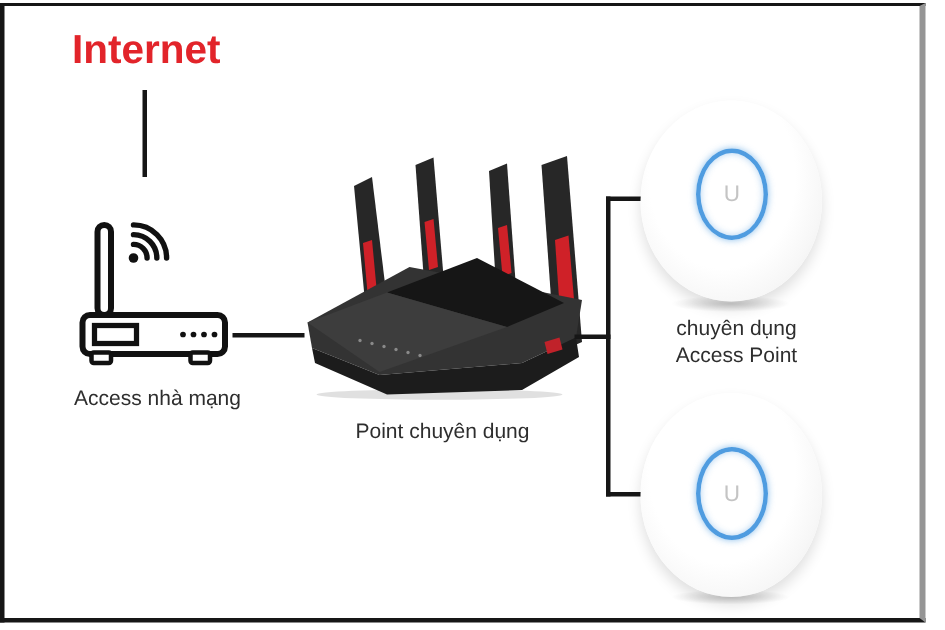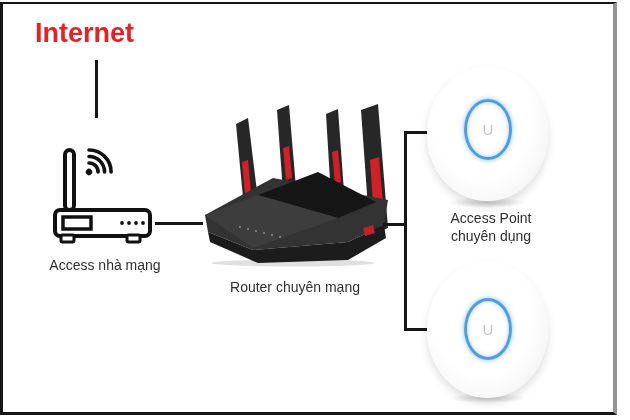--- a/index.html
+++ b/index.html
@@ -7,21 +7,21 @@
     position:relative;width:630px;height:420px;background:#ffffff;
     font-family:"Liberation Sans",sans-serif;overflow:hidden;
   }
   .frame{
     position:absolute;left:0;top:2px;width:617px;height:413px;box-sizing:border-box;
     border-top:2px solid #161616;border-left:3px solid #161616;
     border-bottom:3px solid #161616;border-right:4px solid #959595;
     pointer-events:none;
   }
   .internet-label{
-    position:absolute;left:35px;top:18px;
+    position:absolute;left:48px;top:18px;
     font-size:27px;font-weight:bold;color:#e2242a;letter-spacing:0px;
   }
   .vline,.hline{position:absolute;background:#161616;}
   .node-label{
     position:absolute;color:#2e2e2e;font-size:14px;text-align:center;line-height:18px;
   }
   .ap{
     position:absolute;width:121px;border-radius:50%;
     background:radial-gradient(ellipse at 45% 38%, #ffffff 52%, #f7f7f7 72%, #eaeaea 92%, #e2e2e2 100%);
     box-shadow:0 5px 9px rgba(0,0,0,0.13);
@@ -100,38 +100,38 @@
         <circle cx="42" cy="127" r="1.1"></circle>
           <circle cx="50" cy="129" r="1.1"></circle>
         <circle cx="58" cy="131" r="1.1"></circle>
           <circle cx="66" cy="133" r="1.1"></circle>
         <circle cx="74" cy="135" r="1.1"></circle>
           <circle cx="82" cy="137" r="1.1"></circle>
       </g>
     </g>
   </svg>
 
-  <div class="node-label" style="left:225px;top:278px;width:140px;">Router chuyên mạng</div>
+  <div class="node-label" style="left:225px;top:278px;width:140px;">Point chuyên dụng</div>
 
   <div class="hline" style="left:383px;top:223px;width:24px;height:3px;"></div>
 
   <div class="vline" style="left:404px;top:131px;width:3px;height:200px;"></div>
   <div class="hline" style="left:404px;top:131px;width:25px;height:3px;"></div>
   <div class="hline" style="left:404px;top:328px;width:25px;height:3px;"></div>
 
   <div class="ap-shadow" style="left:447px;top:197px;width:80px;height:11px;"></div>
   <div class="ap" style="left:427px;top:67px;height:134px;">
     <div class="ap-ring" style="left:37px;top:32px;width:48px;height:61px;">
       <span class="ap-logo">U</span>
     </div>
   </div>
 
   <div class="node-label" style="left:441px;top:209px;width:100px;">
+    <div>chuyên dụng</div>
     <div>Access Point</div>
-    <div>chuyên dụng</div>
   </div>
 
   <div class="ap-shadow" style="left:447px;top:393px;width:80px;height:10px;"></div>
   <div class="ap" style="left:427px;top:262px;height:136px;">
     <div class="ap-ring" style="left:37px;top:36px;width:48px;height:62px;">
       <span class="ap-logo">U</span>
     </div>
   </div>
 
 </div>

